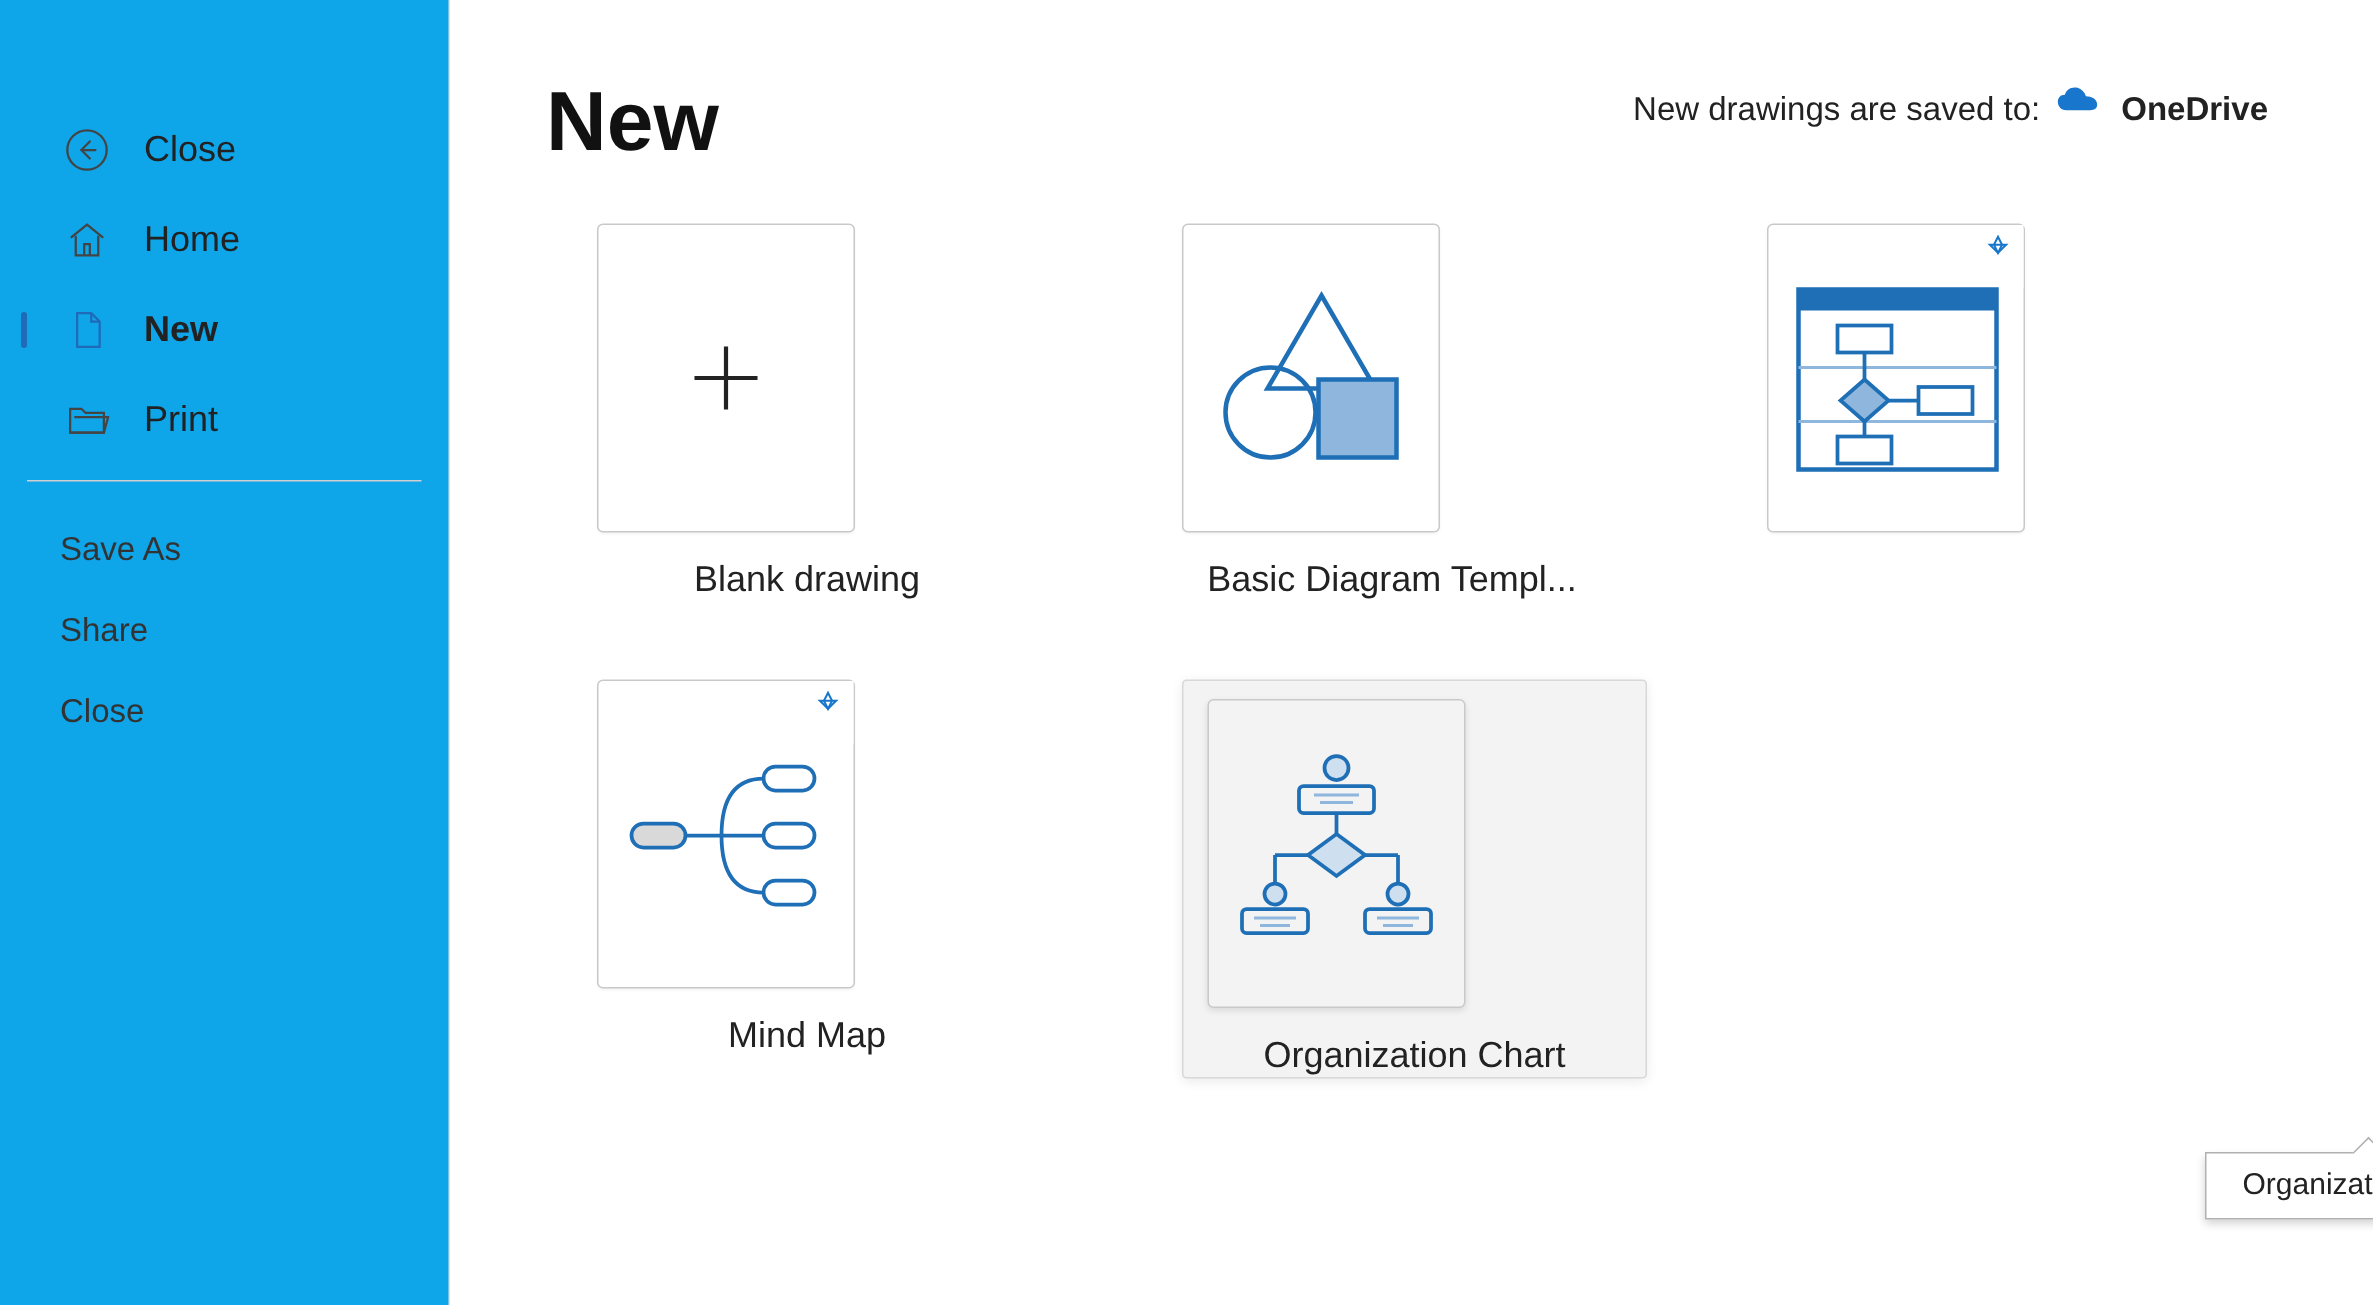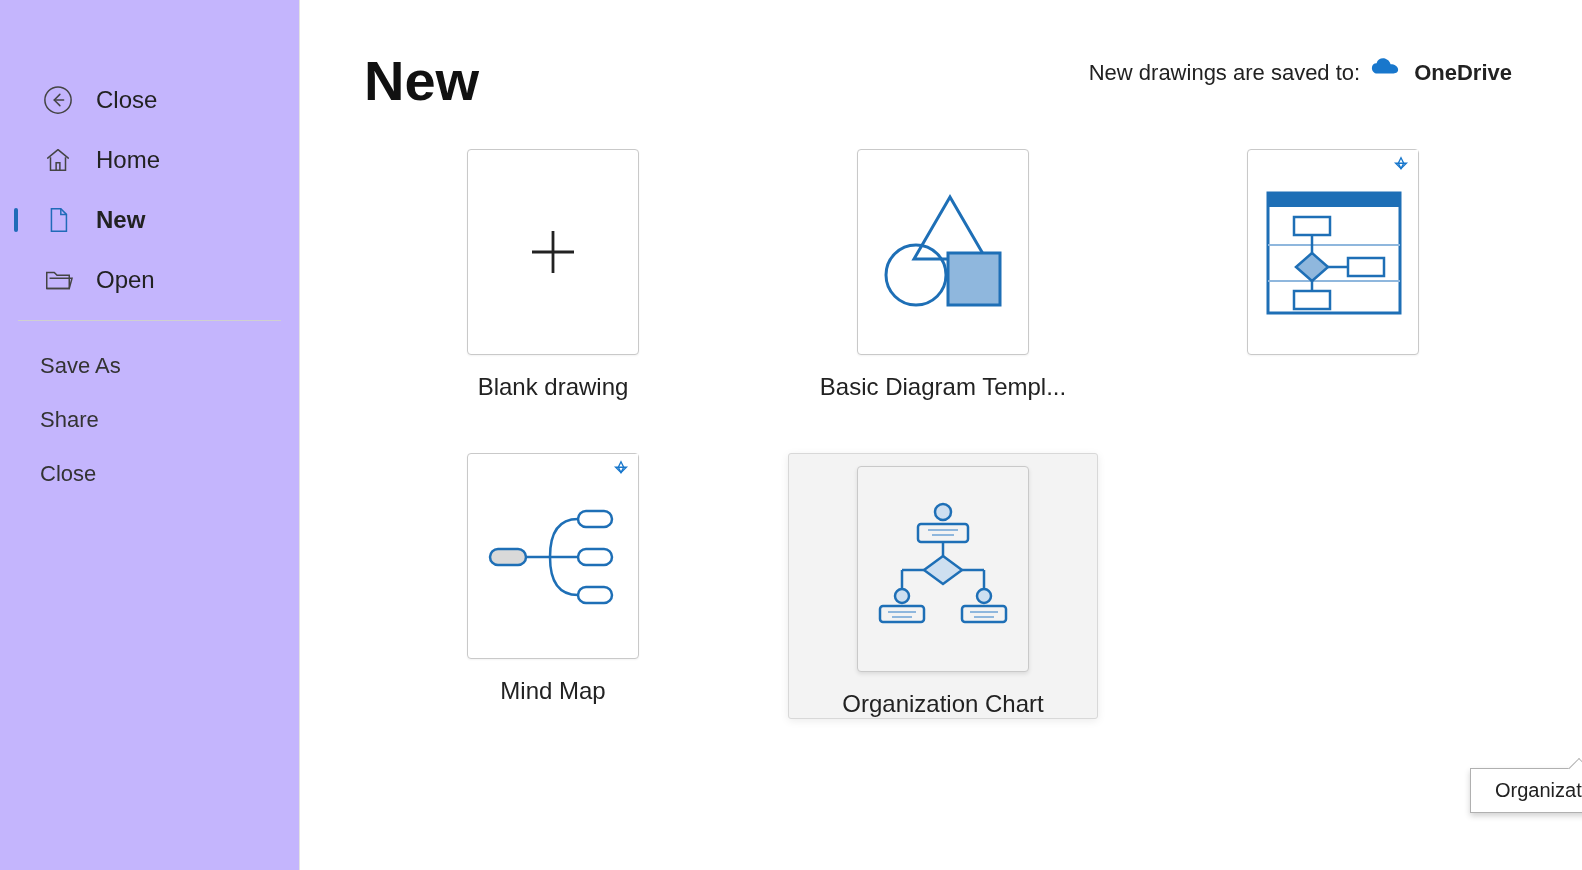--- a/index.html
+++ b/index.html
@@ -11,21 +11,21 @@
     background: #ffffff;
     color: #111;
   }
   .app {
     display: flex;
     width: 100%; height: 100%;
   }
   
   .sidebar {
     width: 300px;
-    background: #c4b5fd;
+    background: #0ea5e9;
     border-right: 1px solid #e3e3e3;
     padding-top: 70px;
     flex-shrink: 0;
   }
   .sidebar-item {
     display: flex;
     align-items: center;
     gap: 22px;
     padding: 14px 0 14px 42px;
     font-size: 24px;
@@ -102,21 +102,20 @@
     display: grid;
     grid-template-columns: repeat(3, 310px);
     column-gap: 80px;
     row-gap: 52px;
     justify-content: start;
     padding-left: 34px;
   }
   .template-card {
     display: flex;
     flex-direction: column;
-    align-items: center;
     cursor: pointer;
   }
   .template-thumb {
     width: 206px;
     height: 206px;
     border: 1px solid #c9c9c9;
     border-radius: 4px;
     background: #fff;
     position: relative;
     display: flex;
@@ -231,21 +230,21 @@
         </span>
         <span>New</span>
       </div>
       <div class="sidebar-item">
         <span class="icon">
           <svg viewBox="0 0 32 32" width="30" height="30" fill="none" stroke="currentColor" stroke-width="1.6">
             <path d="M4 8 H12 L15 11 H28 V25 H4 Z"></path>
             <path d="M7 14 H31 L28 25 H4"></path>
           </svg>
         </span>
-        <span>Open</span>
+        <span>Print</span>
       </div>
     </div>
     <div class="sidebar-divider"></div>
     <div class="sidebar-secondary">
       <div class="sidebar-item">
         <span>Save As</span>
       </div>
       <div class="sidebar-item">
         <span>Share</span>
       </div>

